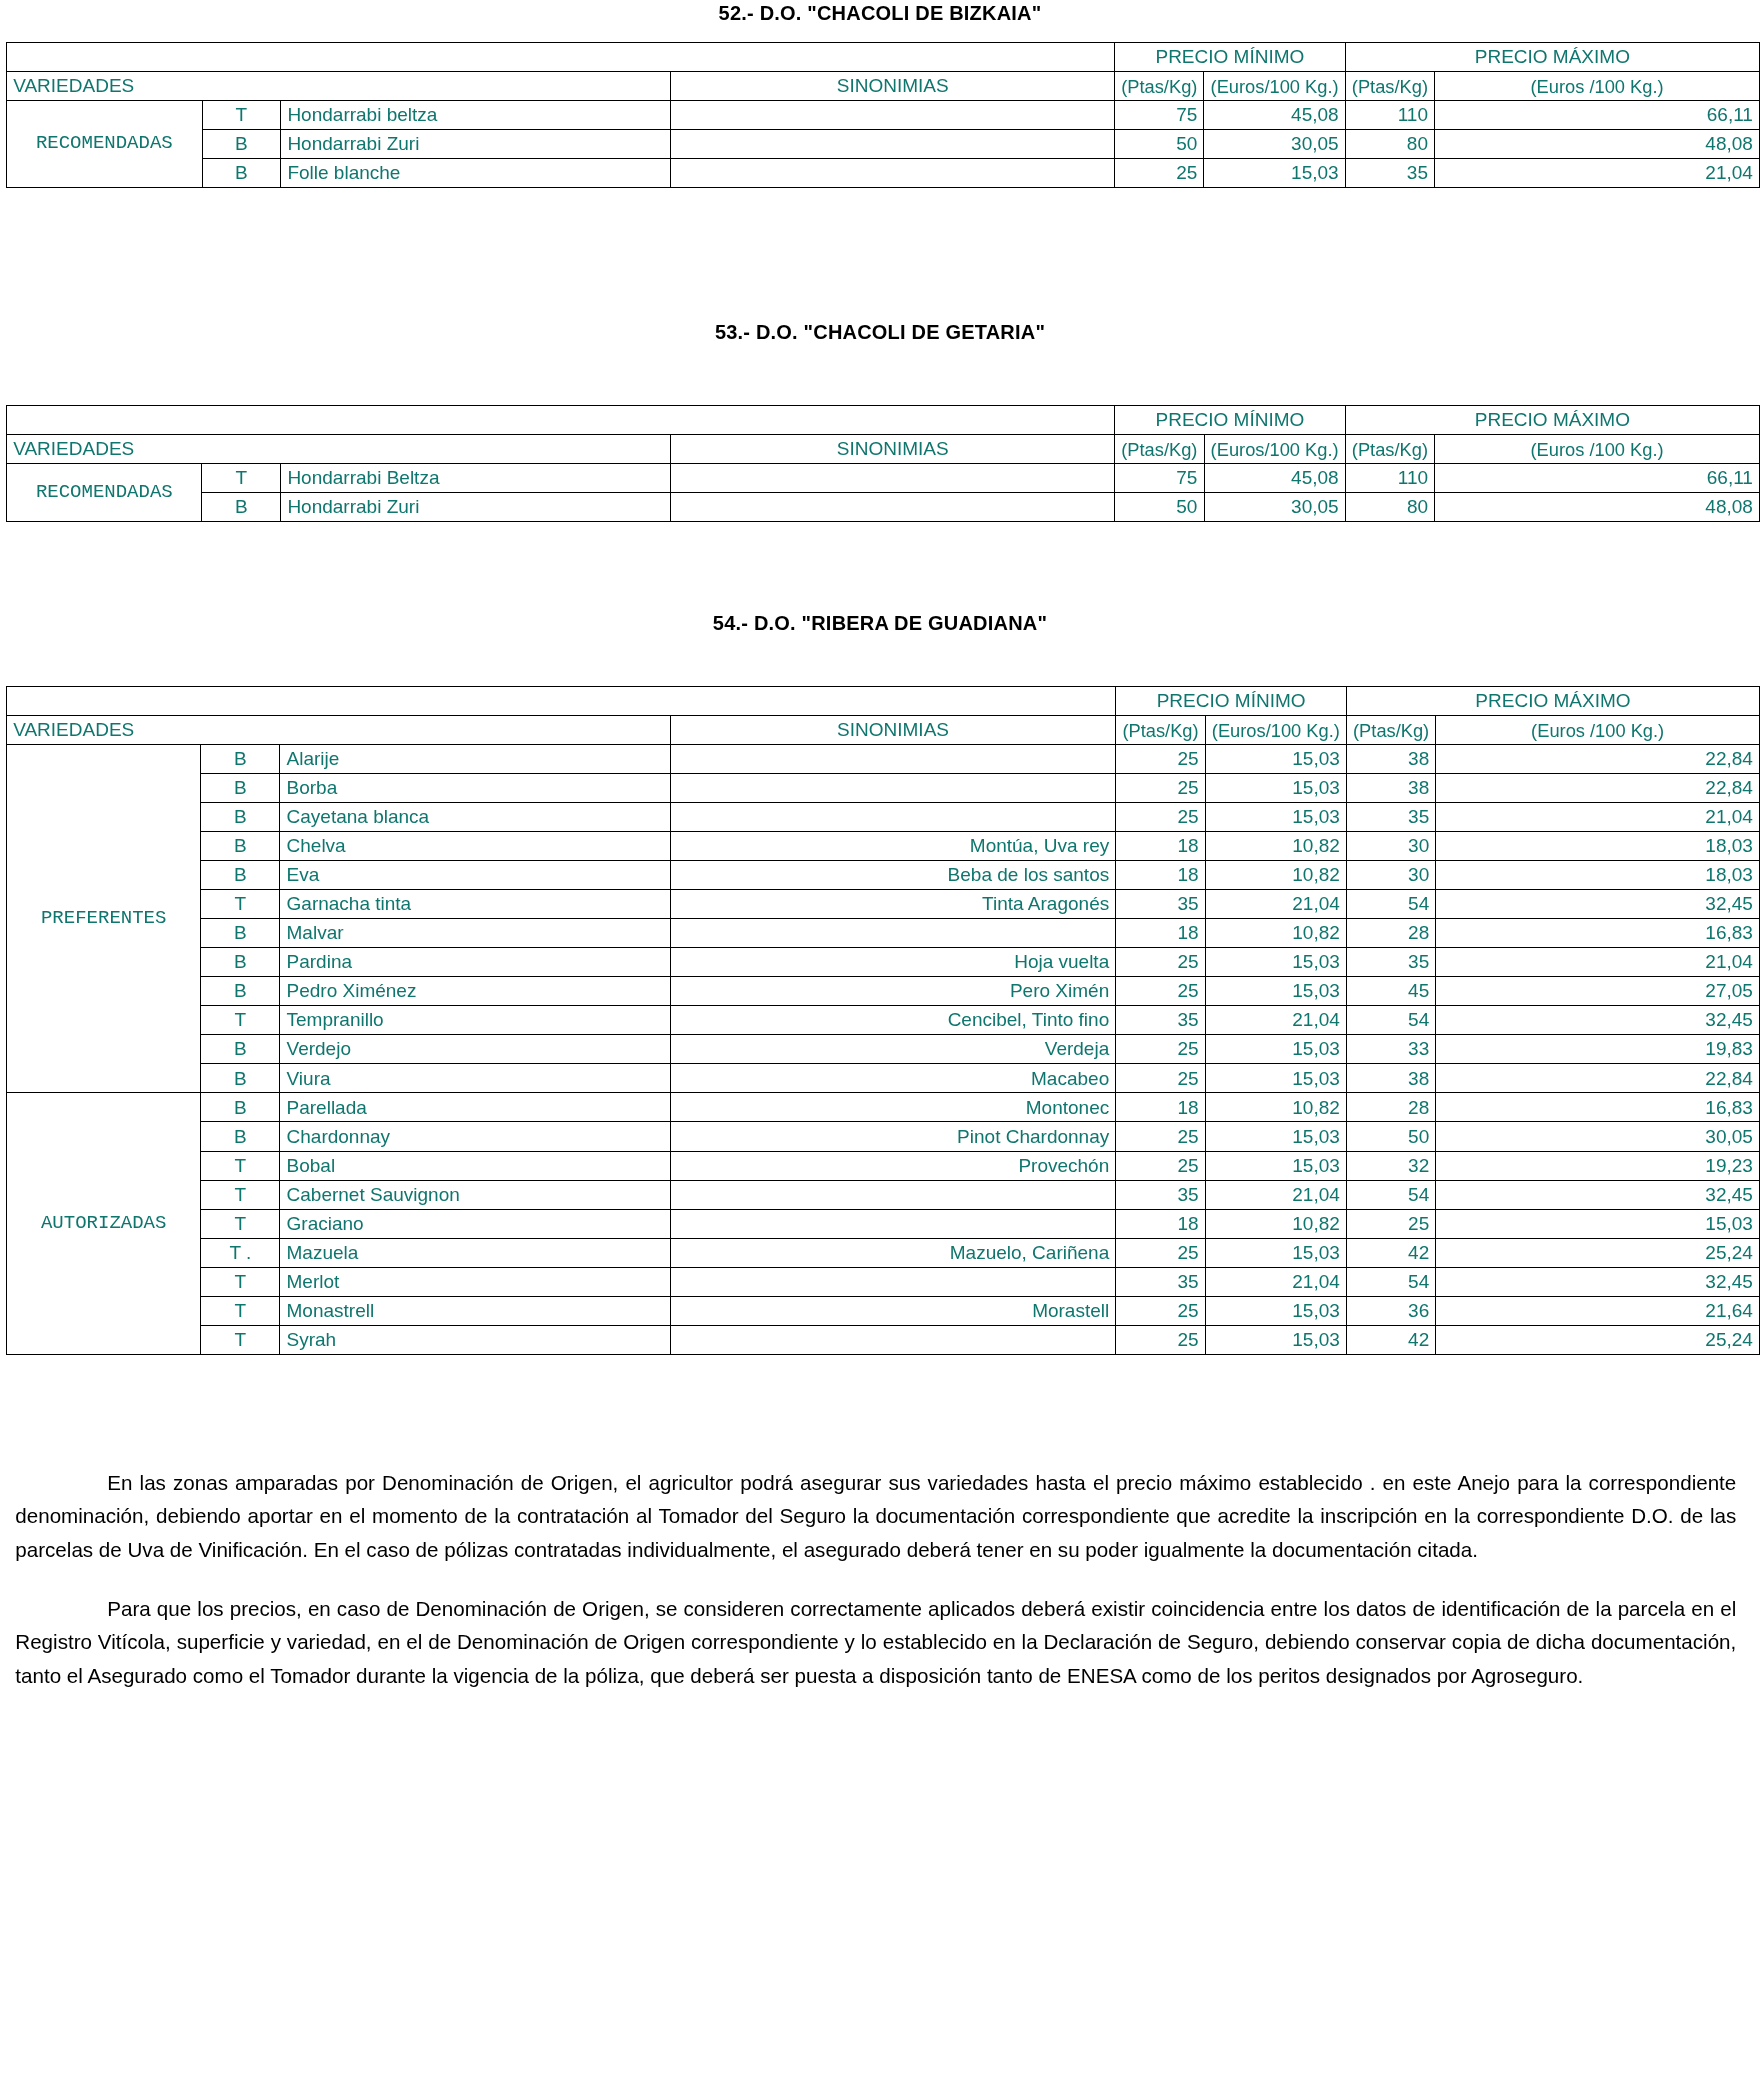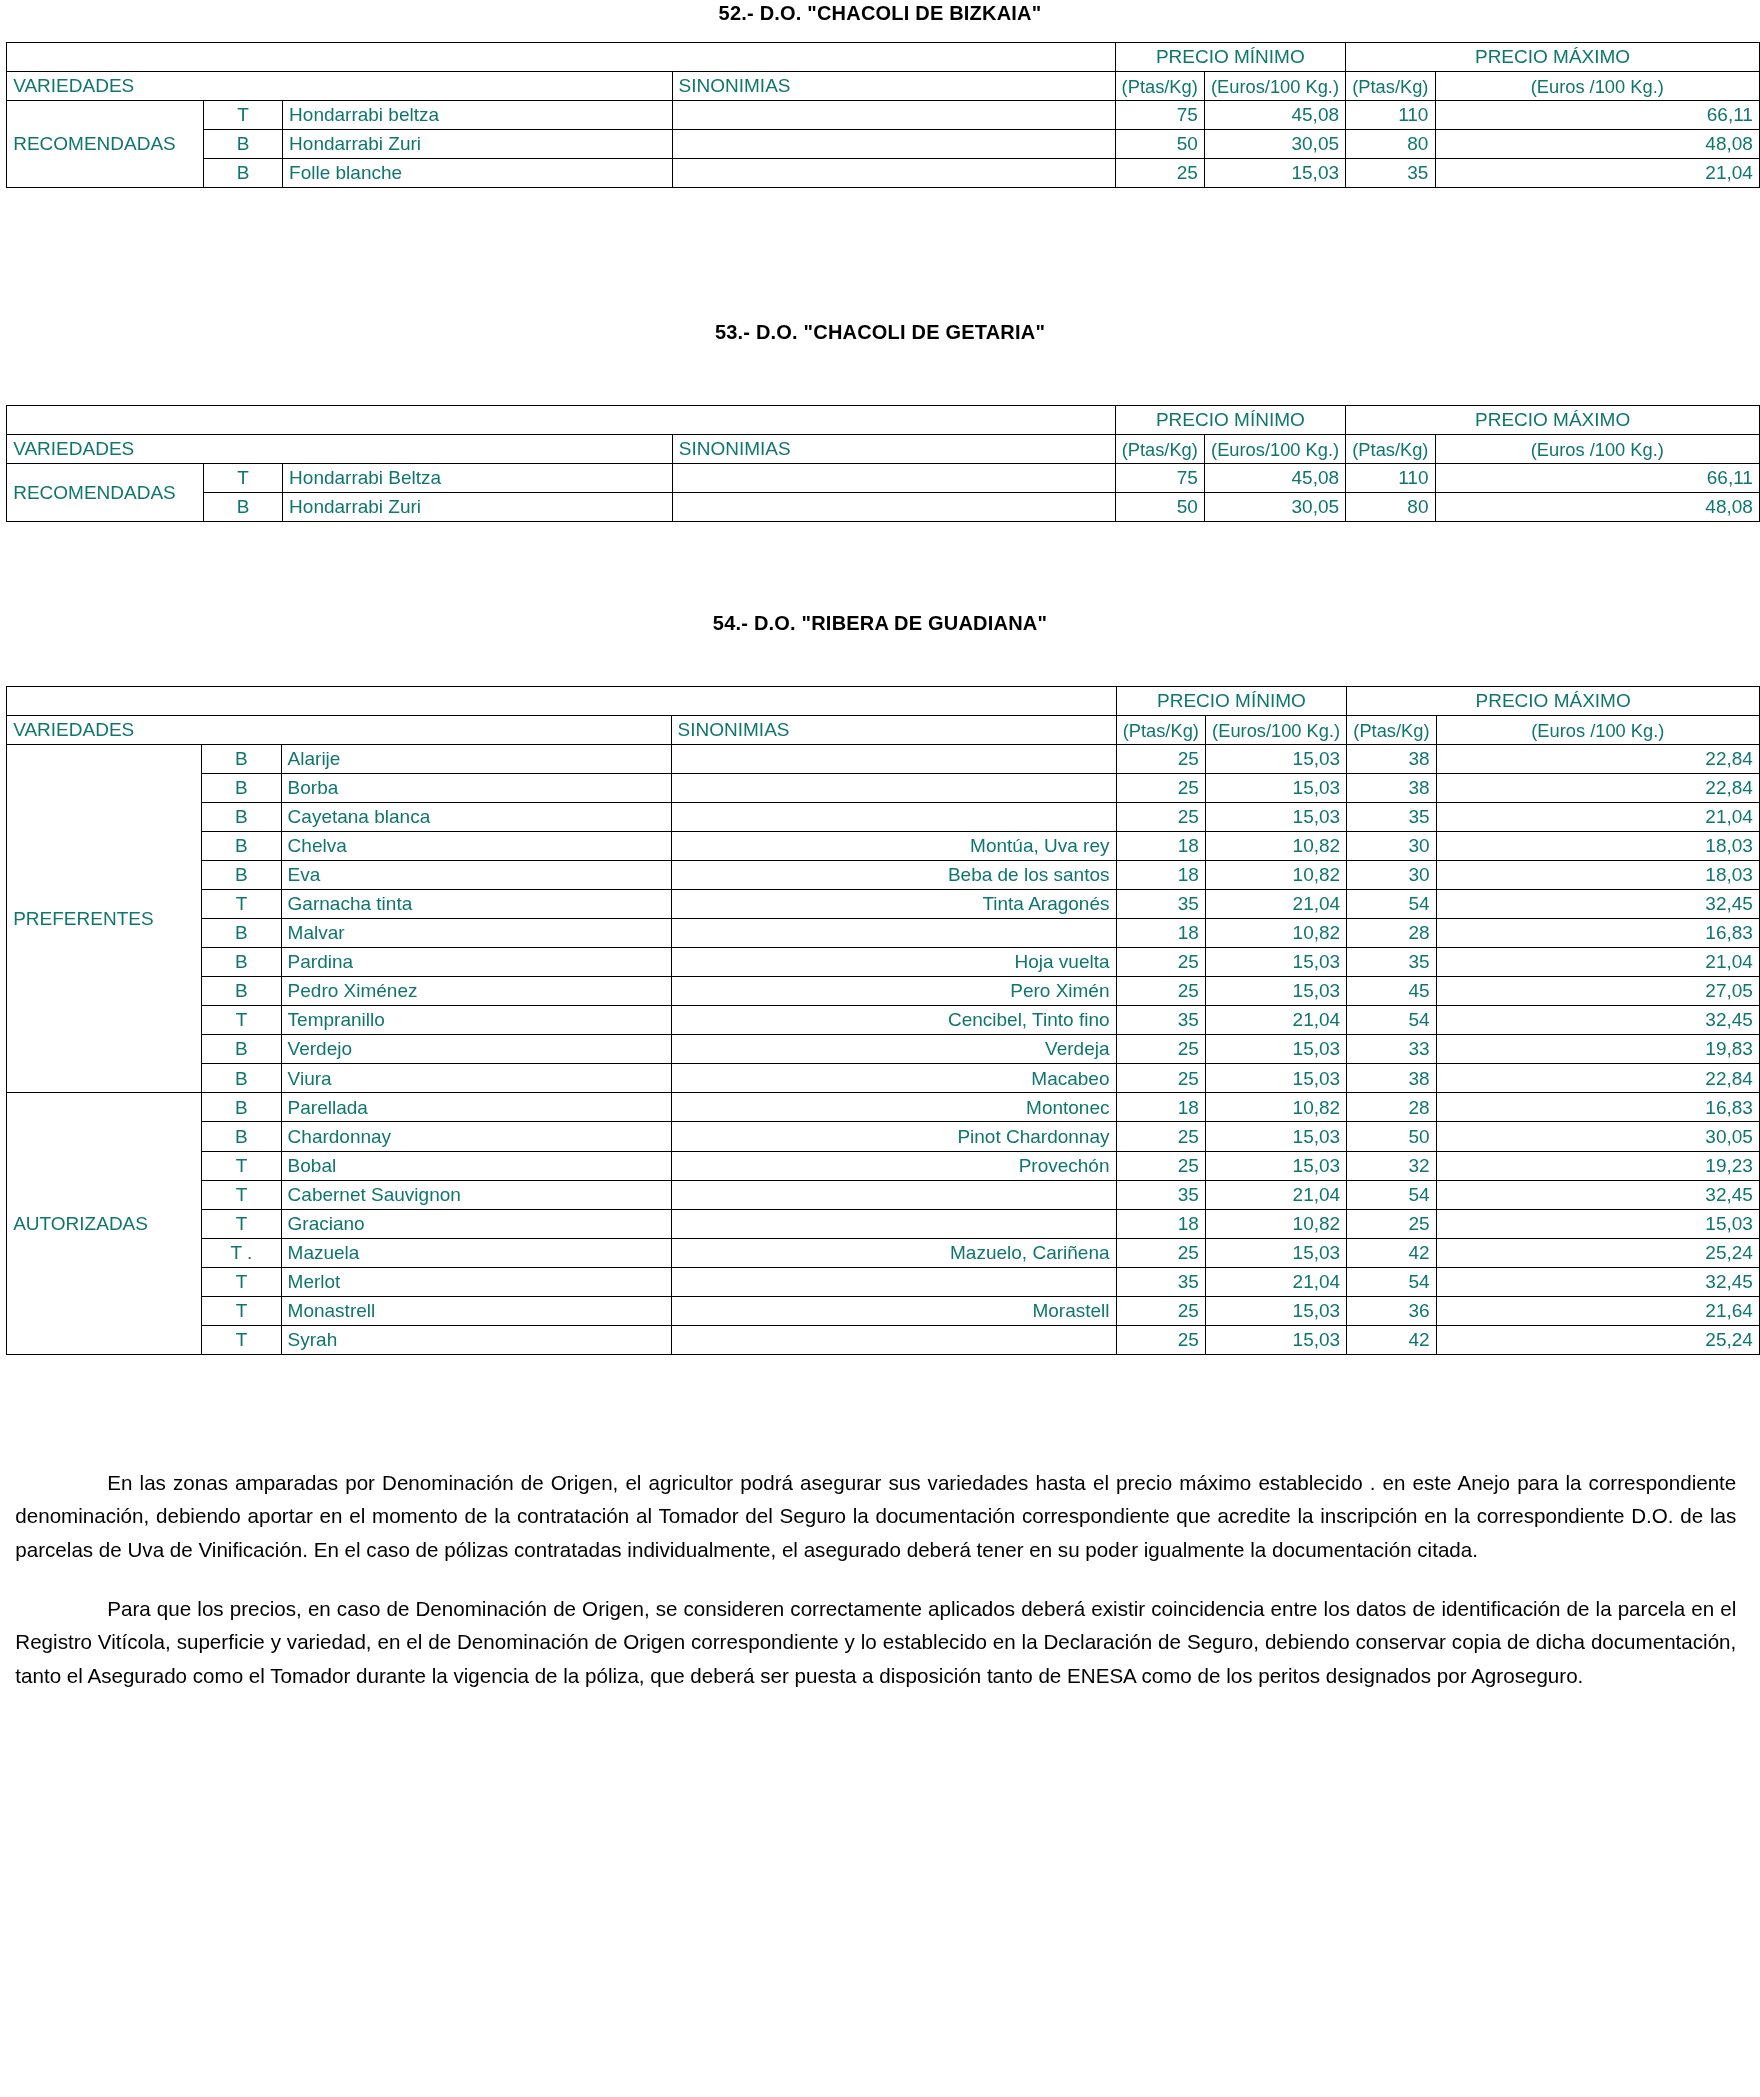--- a/index.html
+++ b/index.html
@@ -60,26 +60,28 @@
     font-weight: bold;
     font-size: 18.3px;
   }
   .hdr-variedades {
     text-align: left;
     font-weight: bold;
     font-size: 19px;
     padding-left: 20px;
   }
   .hdr-sinonimias {
+    text-align: center;
     font-weight: bold;
     font-size: 19px;
   }
   .cell-group {
-    text-align: left;
+    text-align: center;
     padding-left: 4.6px;
+    font-family: Liberation Mono, monospace;
   }
   .cell-tb {
     text-align: center;
   }
   .cell-name {
     text-align: left;
     padding-left: 7.6px;
   }
   .cell-syn {
     text-align: right;

